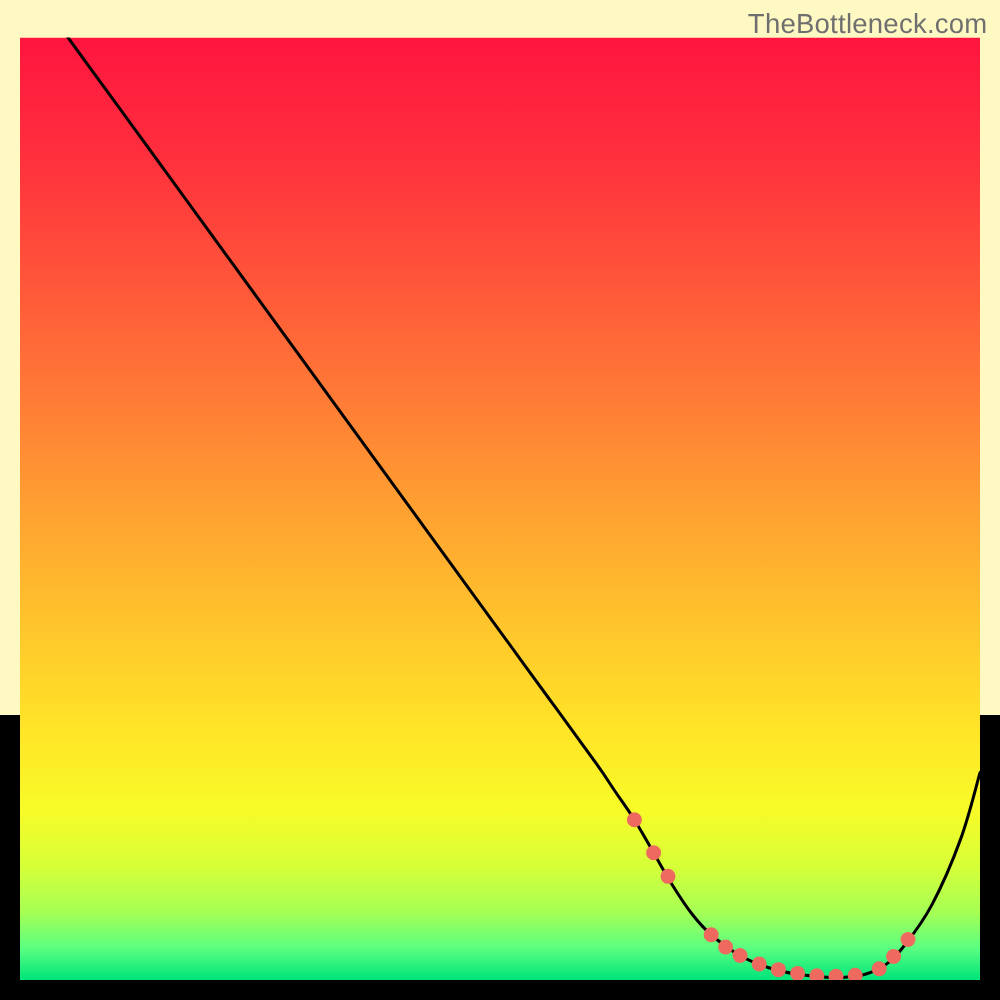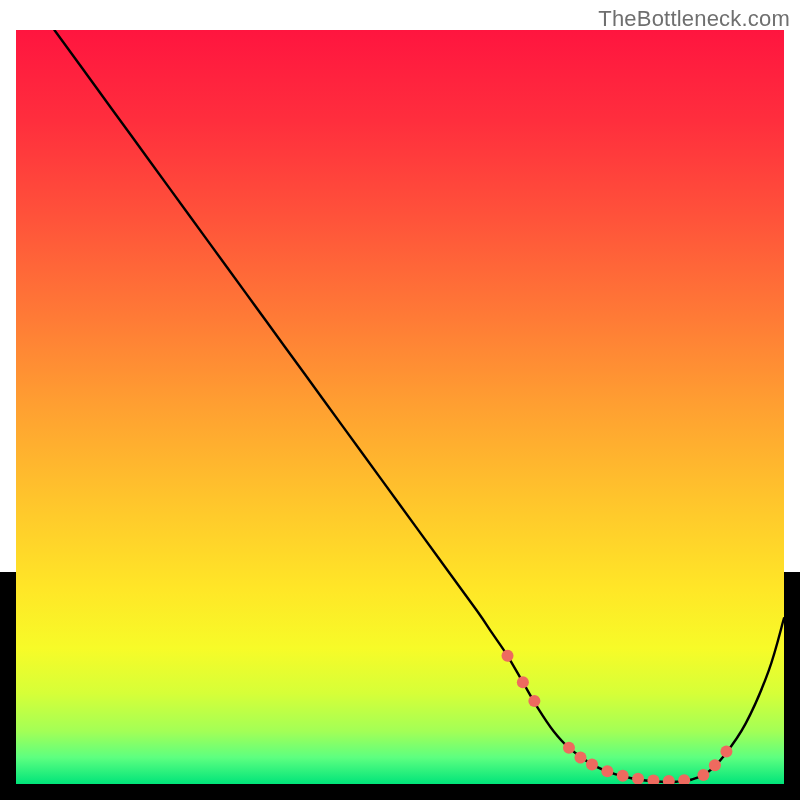--- a/index.html
+++ b/index.html
@@ -8,21 +8,21 @@
     width: 800px;
     height: 800px;
     overflow: hidden;
     background: #000;
     font-family: Arial, Helvetica, sans-serif;
   }
   .container {
     position: relative;
     width: 800px;
     height: 572px;
-    background: #ffffff;
+    background: #fef9c3;
   }
   .watermark {
     position: absolute;
     top: 6px;
     right: 10px;
     color: #6f6f6f;
     font-size: 22px;
     font-weight: 500;
     z-index: 10;
     letter-spacing: 0.2px;

